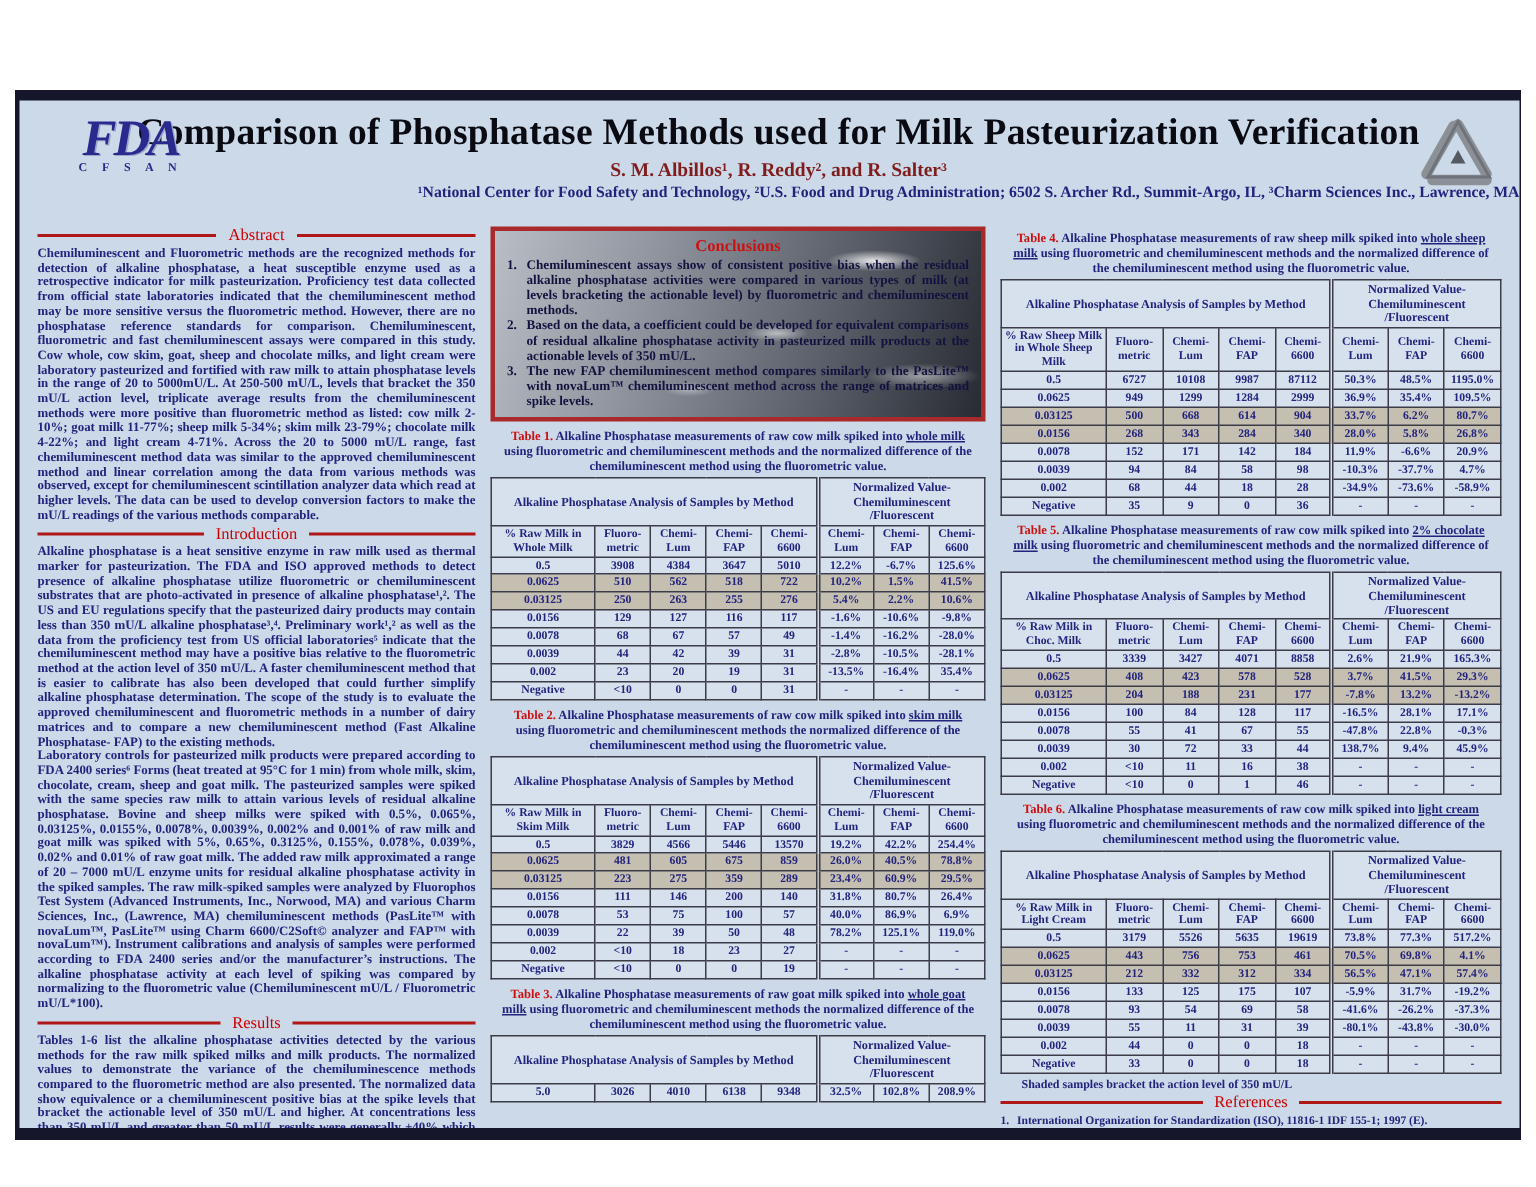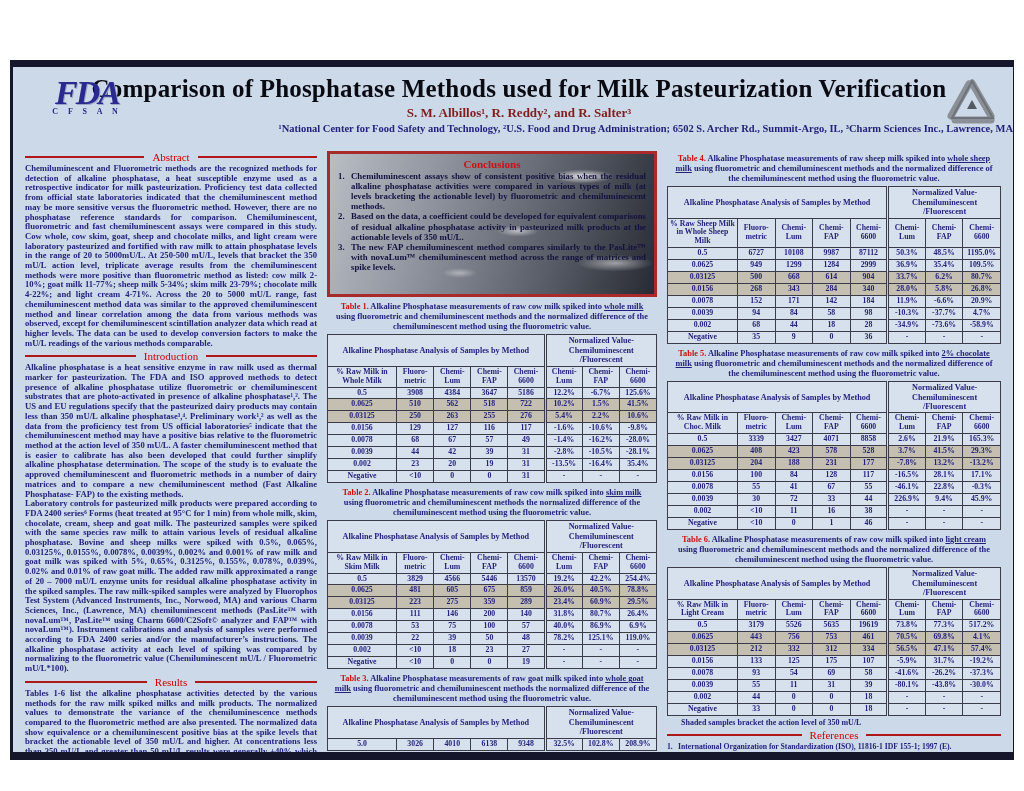--- a/index.html
+++ b/index.html
@@ -26,21 +26,21 @@
   .col-left { width:292px; flex:none; }
   .col-mid { width:330px; flex:none; }
   .col-right { flex:1; min-width:0; }
   
   .sec-h { display:flex; align-items:center; gap:8px; margin:2px 0 1px; }
   .sec-h .rule { flex:1; height:2px; background:#b01818; }
   .sec-title { color:#cc0000; font-weight:normal; font-size:11px; }
   .sec-body { font-size:8.6px; line-height:1.13; font-weight:bold; color:#23237d; text-align:justify; }
   
   .conc-box {
-    border:3px solid #a82a2a; padding:4px 8px 22px; margin-top:2px;
+    border:3px solid #a82a2a; padding:4px 8px 6px; margin-top:2px;
     background:
       radial-gradient(ellipse 45px 10px at 78% 16%, rgba(255,255,255,.85), rgba(255,255,255,0) 70%),
       radial-gradient(ellipse 30px 8px at 58% 55%, rgba(255,255,255,.55), rgba(255,255,255,0) 70%),
       radial-gradient(ellipse 55px 12px at 88% 78%, rgba(255,255,255,.5), rgba(255,255,255,0) 70%),
       radial-gradient(ellipse 25px 7px at 40% 85%, rgba(255,255,255,.4), rgba(255,255,255,0) 70%),
       linear-gradient(105deg, #b9bdc4 0%, #9196a0 30%, #565b65 70%, #282b33 100%);
   }
   .conc-title { text-align:center; color:#cc1111; font-weight:bold; font-size:11px; margin-bottom:1px; }
   .conc-item { display:flex; font-size:8.8px; font-weight:bold; color:#12123f; line-height:1.15; text-align:justify; }
   .conc-item .num { width:13px; flex:none; }
@@ -165,21 +165,21 @@
                 <th>Chemi-FAP</th>
                 <th>Chemi-6600</th>
               </tr>
             </thead>
             <tbody>
               <tr>
                 <td>0.5</td>
                 <td>3908</td>
                 <td>4384</td>
                 <td>3647</td>
-                <td>5186</td>
+                <td>5010</td>
                 <td class="sep">12.2%</td>
                 <td>-6.7%</td>
                 <td>125.6%</td>
               </tr>
               <tr class="shaded">
                 <td>0.0625</td>
                 <td>510</td>
                 <td>562</td>
                 <td>518</td>
                 <td>722</td>
@@ -581,31 +581,31 @@
                 <td class="sep">-16.5%</td>
                 <td>28.1%</td>
                 <td>17.1%</td>
               </tr>
               <tr>
                 <td>0.0078</td>
                 <td>55</td>
                 <td>41</td>
                 <td>67</td>
                 <td>55</td>
-                <td class="sep">-46.1%</td>
+                <td class="sep">-47.8%</td>
                 <td>22.8%</td>
                 <td>-0.3%</td>
               </tr>
               <tr>
                 <td>0.0039</td>
                 <td>30</td>
                 <td>72</td>
                 <td>33</td>
                 <td>44</td>
-                <td class="sep">226.9%</td>
+                <td class="sep">138.7%</td>
                 <td>9.4%</td>
                 <td>45.9%</td>
               </tr>
               <tr>
                 <td>0.002</td>
                 <td>&lt;10</td>
                 <td>11</td>
                 <td>16</td>
                 <td>38</td>
                 <td class="sep">-</td>

